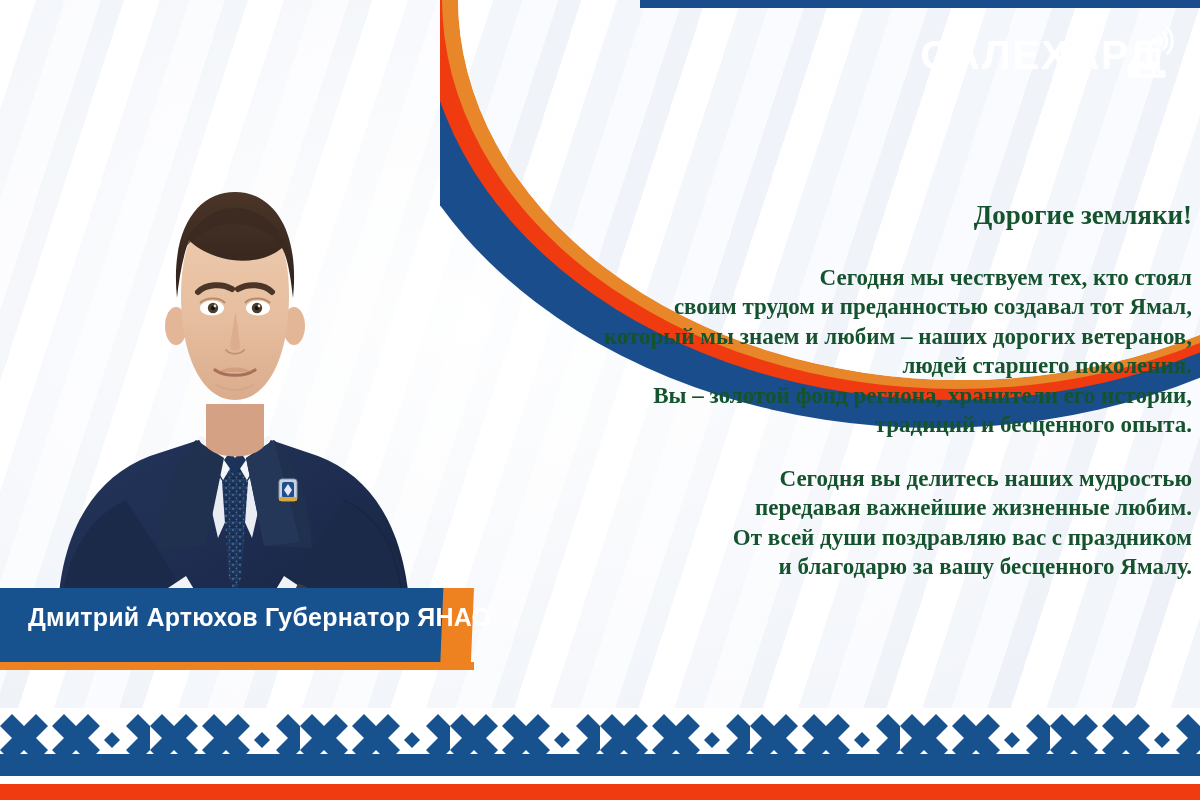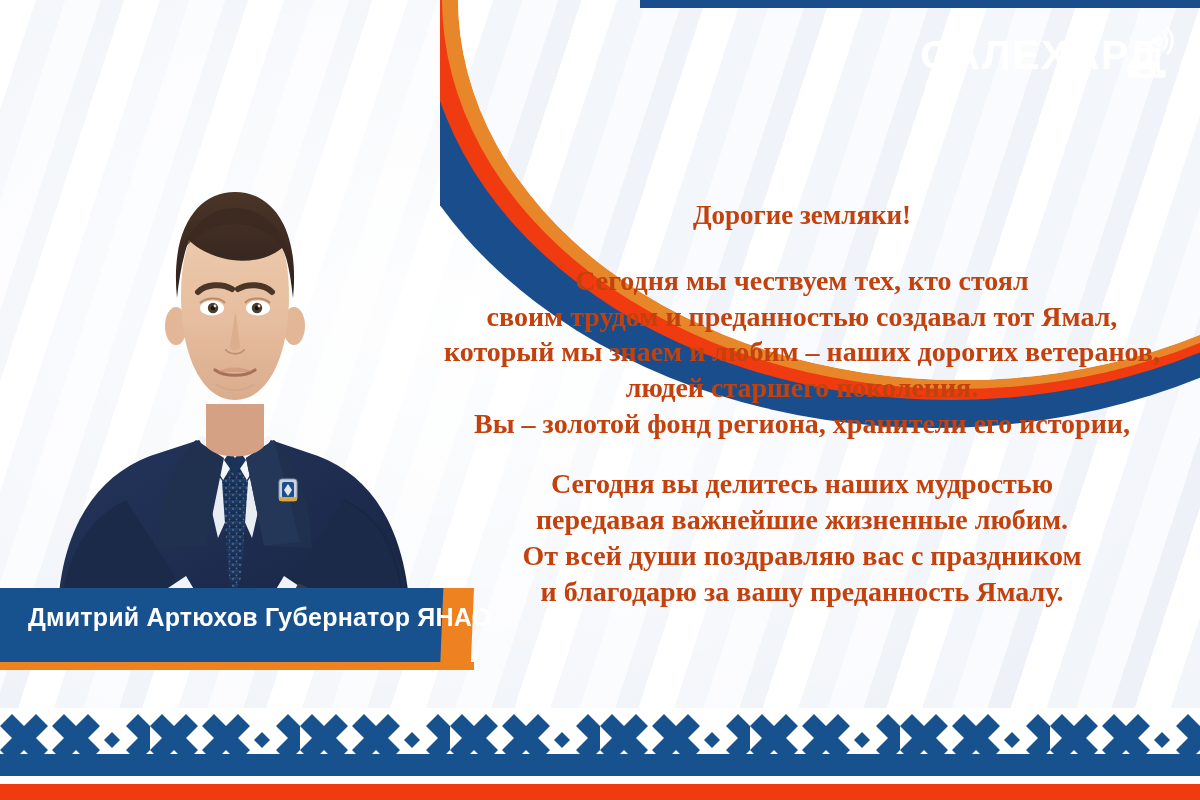--- a/index.html
+++ b/index.html
@@ -84,25 +84,25 @@
   }
   .nb-text{
     position:absolute;left:28px;top:0;height:58px;display:flex;align-items:center;
     color:#ffffff;font-size:25px;font-weight:bold;letter-spacing:.2px;white-space:nowrap;
     font-family:"Liberation Sans", sans-serif;
   }
 
   
   .message{
     position:absolute;left:412px;top:198px;width:780px;z-index:5;
-    text-align:center;color:#c2410c;
+    text-align:right;color:#14532d;
     font-family:"Liberation Serif", serif;font-weight:bold;
   }
   .msg-greeting{font-size:27px;line-height:1.28;margin-bottom:30px;}
-  .msg-para{font-size:28px;line-height:1.285;}
+  .msg-para{font-size:23px;line-height:1.285;}
   .msg-gap{height:24px;}
   .msg-line{white-space:nowrap;}
 
   
   .ornament-zone{position:absolute;left:0;bottom:0;width:1200px;height:100px;z-index:8;}
   .orn-pattern{position:absolute;left:0;top:8px;width:1200px;height:62px;}
   .orn-solid{position:absolute;left:0;top:62px;width:1200px;height:14px;background:#17528f;}
   .orn-white{position:absolute;left:0;top:76px;width:1200px;height:8px;background:#ffffff;}
   .orn-red{position:absolute;left:0;top:84px;width:1200px;height:16px;background:#f03a10;}
 </style>
@@ -258,27 +258,28 @@
   </div>
 
   <div class="message">
     <div class="msg-greeting">Дорогие земляки!</div>
     <div class="msg-para">
       <div class="msg-line">Сегодня мы чествуем тех, кто стоял</div>
       <div class="msg-line">своим трудом и преданностью создавал тот Ямал,</div>
       <div class="msg-line">который мы знаем и любим – наших дорогих ветеранов,</div>
       <div class="msg-line">людей старшего поколения.</div>
       <div class="msg-line">Вы – золотой фонд региона, хранители его истории,</div>
+      <div class="msg-line">традиций и бесценного опыта.</div>
     </div>
     <div class="msg-gap"></div>
     <div class="msg-para">
       <div class="msg-line">Сегодня вы делитесь наших мудростью</div>
       <div class="msg-line">передавая важнейшие жизненные любим.</div>
       <div class="msg-line">От всей души поздравляю вас с праздником</div>
-      <div class="msg-line">и благодарю за вашу преданность Ямалу.</div>
+      <div class="msg-line">и благодарю за вашу бесценного Ямалу.</div>
     </div>
   </div>
 
   <div class="ornament-zone">
     <svg class="orn-pattern" width="1200" height="62" viewBox="0 0 1200 62" preserveAspectRatio="none" xmlns="http://www.w3.org/2000/svg">
       <defs>
         <pattern id="ornPat" width="150" height="62" patternUnits="userSpaceOnUse">
           <rect width="150" height="62" fill="#ffffff"></rect>
 
           <rect x="0" y="46" width="150" height="16" fill="#17528f"></rect>

